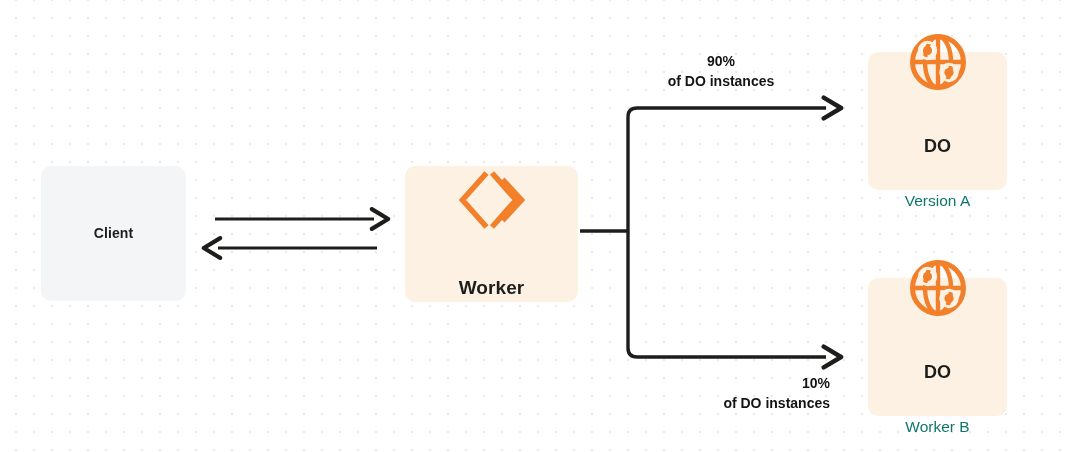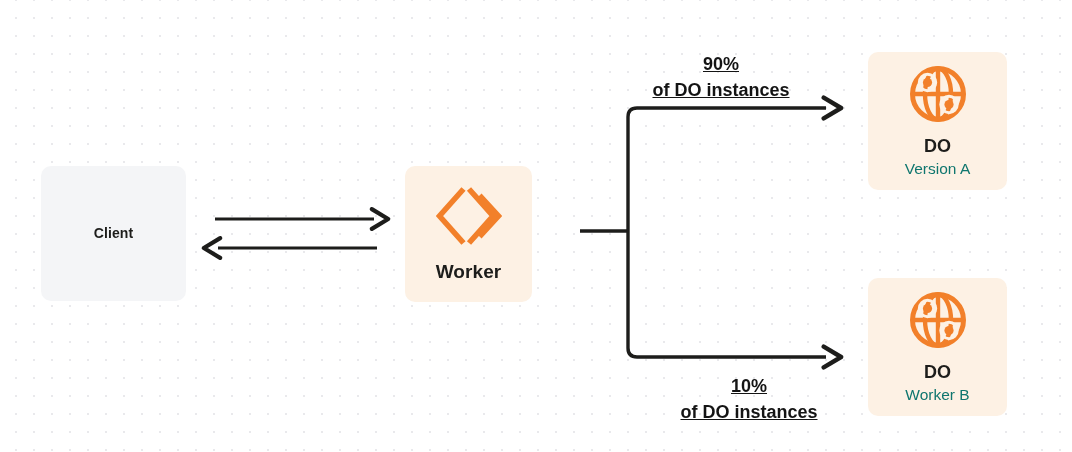--- a/index.html
+++ b/index.html
@@ -37,34 +37,35 @@
 
   
   .node {
     position: absolute;
     box-sizing: border-box;
     border-radius: 10px;
     display: flex;
     flex-direction: column;
     align-items: center;
     justify-content: center;
+    gap: 32px;
   }
 
   .node-client {
     left: 41px;
     top: 166px;
     width: 145px;
     height: 135px;
     background: #f4f5f7;
   }
 
   .node-worker {
     left: 405px;
     top: 166px;
-    width: 127px;
+    width: 173px;
     height: 136px;
     background: #fdf1e4;
   }
 
   .node-do-a {
     left: 868px;
     top: 52px;
     width: 139px;
     height: 138px;
     background: #fdf1e4;
@@ -114,38 +115,38 @@
     justify-content: center;
   }
 
   .worker-icon { width: 66px; height: 62px; }
   .globe-icon  { width: 60px; height: 60px; }
 
   
   .edge-label {
     position: absolute;
     text-align: center;
-    font-size: 18px;
+    font-size: 14px;
     font-weight: bold;
     color: #141414;
     line-height: 1.42;
     white-space: nowrap;
-    text-decoration: underline;
   }
 
   .label-top {
     left: 598px;
     top: 52px;
     width: 246px;
   }
 
   .label-bottom {
-    left: 626px;
+    left: 584px;
     top: 374px;
     width: 246px;
+    text-align: right;
   }
 </style>
 </head>
 <body>
 
 <div id="diagram">
 
   <svg id="wires" viewBox="0 0 1072 452" width="1072" height="452" aria-hidden="true">
     <defs>
       <marker id="arrow-right" viewBox="0 0 12 12" refX="2.4" refY="6" markerWidth="7.4" markerHeight="7.4" orient="auto-start-reverse">

